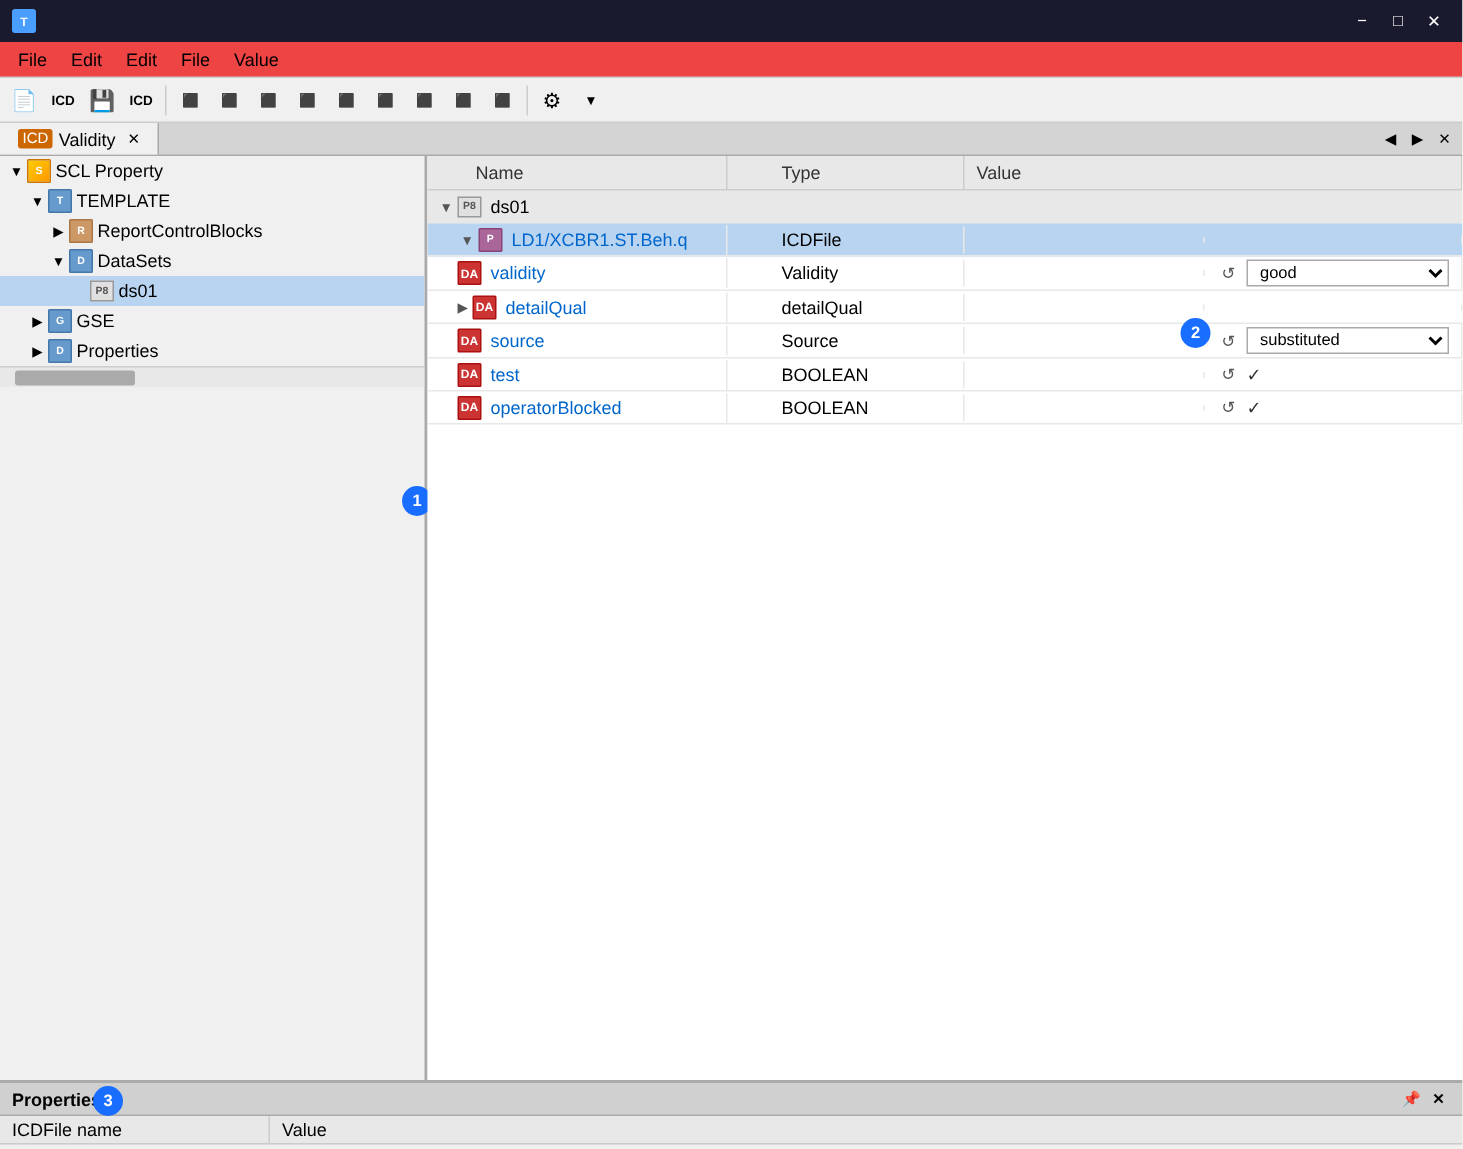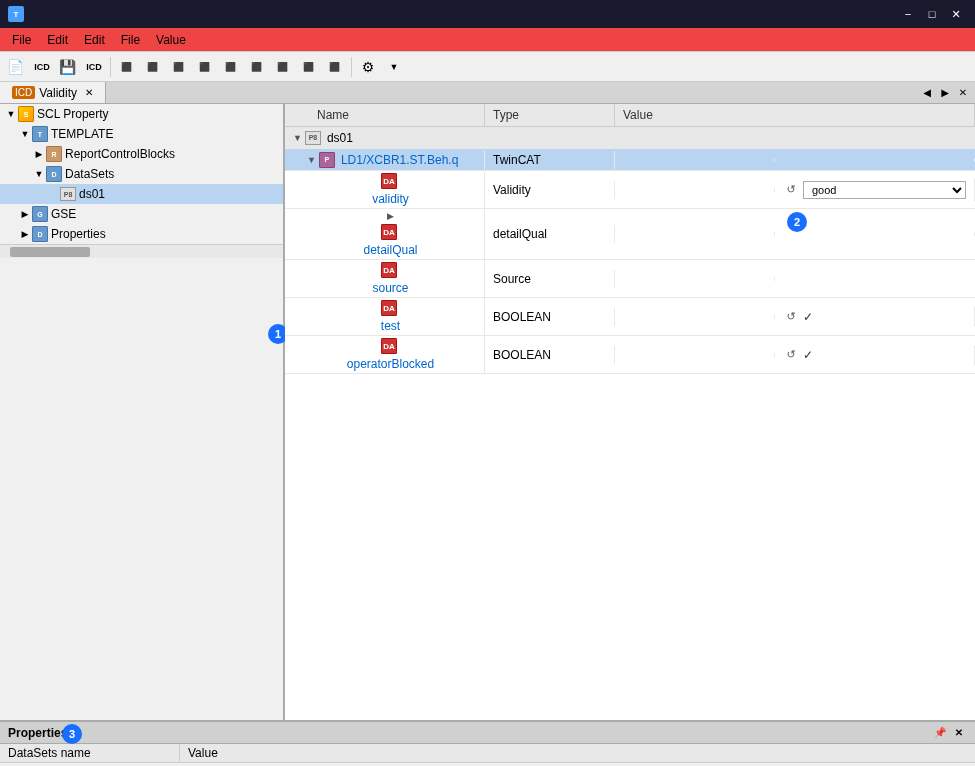--- a/index.html
+++ b/index.html
@@ -41,34 +41,34 @@
     .indent-1 { padding-left: 4px; }
     .indent-2 { padding-left: 18px; }
     .indent-3 { padding-left: 32px; }
     .indent-4 { padding-left: 46px; }
 
     
     .right-panel { flex: 1; background: #fff; overflow-y: auto; }
     .grid-header { display: flex; background: #e8e8e8; border-bottom: 1px solid #ccc; position: sticky; top: 0; z-index: 10; }
     .grid-col { padding: 4px 8px; font-size: 12px; color: #333; border-right: 1px solid #ccc; }
     .col-name { width: 200px; padding-left: 32px; }
-    .col-type { width: 130px; }
+    .col-type { width: 130px; margin-left: 28px; }
     .col-desc { width: 160px; }
     .col-value { flex: 1; }
 
     .grid-row { display: flex; align-items: center; border-bottom: 1px solid #e8e8e8; min-height: 22px; }
     .grid-row.section-header { background: #e8e8e8; }
     .grid-cell { padding: 2px 8px; font-size: 12px; border-right: 1px solid #e8e8e8; overflow: hidden; }
     .grid-cell.col-name { width: 200px; display: flex; align-items: center; gap: 3px; }
     .grid-cell.col-type { width: 130px; }
     .grid-cell.col-desc { width: 160px; }
     .grid-cell.col-value { flex: 1; display: flex; align-items: center; gap: 4px; }
     .cell-indent-1 { padding-left: 8px; }
     .cell-indent-2 { padding-left: 22px; }
-    .cell-indent-3 { padding-left: 20px; flex-direction: column; }
+    .cell-indent-3 { padding-left: 20px; }
     .cell-blue { color: #0066cc; }
     .expand-arrow { font-size: 9px; cursor: pointer; color: #555; }
 
     
     .val-select { height: 18px; font-size: 11px; padding: 0 4px; border: 1px solid #aaa; background: #fff; flex: 1; max-width: 180px; }
     .reset-icon { width: 16px; height: 16px; cursor: pointer; display: flex; align-items: center; justify-content: center; font-size: 11px; color: #555; }
     .check-icon { color: #333; font-size: 12px; }
 
     
     .icon-scl { width: 16px; height: 16px; background: linear-gradient(135deg, #ffcc00, #ff9900); border: 1px solid #cc7700; font-size: 7px; color: #fff; display: flex; align-items: center; justify-content: center; font-weight: bold; border-radius: 1px; }
@@ -270,21 +270,21 @@
       <div class="grid-cell col-desc"></div>
       <div class="grid-cell col-value"></div>
     </div>
 
     <div class="grid-row" style="background:#b8d4f0;">
       <div class="grid-cell col-name cell-indent-2">
         <span class="expand-arrow">▼</span>
         <span style="display:inline-flex;width:16px;height:16px;background:#aa6699;border:1px solid #884477;font-size:7px;color:#fff;align-items:center;justify-content:center;font-weight:bold;border-radius:1px;margin-right:3px;">P</span>
         <span class="cell-blue">LD1/XCBR1.ST.Beh.q</span>
       </div>
-      <div class="grid-cell col-type">TwinCAT</div>
+      <div class="grid-cell col-type">ICDFile</div>
       <div class="grid-cell col-desc"></div>
       <div class="grid-cell col-value"></div>
     </div>
 
     <div class="grid-row">
       <div class="grid-cell col-name cell-indent-3">
         <span style="display:inline-flex;width:16px;height:16px;background:#cc3333;border:1px solid #aa1111;font-size:8px;color:#fff;align-items:center;justify-content:center;font-weight:bold;border-radius:1px;margin-right:3px;">DA</span>
         <span class="cell-blue">validity</span>
       </div>
       <div class="grid-cell col-type">Validity</div>
@@ -311,20 +311,27 @@
       <div class="grid-cell col-value"></div>
     </div>
 
     <div class="grid-row">
       <div class="grid-cell col-name cell-indent-3">
         <span style="display:inline-flex;width:16px;height:16px;background:#cc3333;border:1px solid #aa1111;font-size:8px;color:#fff;align-items:center;justify-content:center;font-weight:bold;border-radius:1px;margin-right:3px;">DA</span>
         <span class="cell-blue">source</span>
       </div>
       <div class="grid-cell col-type">Source</div>
       <div class="grid-cell col-desc"></div>
+      <div class="grid-cell col-value">
+        <span class="reset-icon" title="Reset">↺</span>
+        <select class="val-select">
+          <option>substituted</option>
+          <option>process</option>
+        </select>
+      </div>
     </div>
 
     <div class="grid-row">
       <div class="grid-cell col-name cell-indent-3">
         <span style="display:inline-flex;width:16px;height:16px;background:#cc3333;border:1px solid #aa1111;font-size:8px;color:#fff;align-items:center;justify-content:center;font-weight:bold;border-radius:1px;margin-right:3px;">DA</span>
         <span class="cell-blue">test</span>
       </div>
       <div class="grid-cell col-type">BOOLEAN</div>
       <div class="grid-cell col-desc"></div>
       <div class="grid-cell col-value">
@@ -356,21 +363,21 @@
 
   <div class="bottom-header">
     <span>Properties</span>
     <div class="bottom-header-btns">
       <span class="bottom-header-btn">📌</span>
       <span class="bottom-header-btn">✕</span>
     </div>
   </div>
 
   <div style="display:flex; border-bottom: 1px solid #ccc; background: #e8e8e8;">
-    <div style="width:180px; padding:2px 8px; font-size:12px; border-right:1px solid #ccc;">DataSets name</div>
+    <div style="width:180px; padding:2px 8px; font-size:12px; border-right:1px solid #ccc;">ICDFile name</div>
     <div style="padding:2px 8px; font-size:12px;">Value</div>
   </div>
 
   <table class="props-table">
     <tbody>
         <tr>
       <td class="prop-label">DataSet item name</td>
       <td class="prop-value">LD1/XCBR1.ST.Beh.q</td>
     </tr>
 

